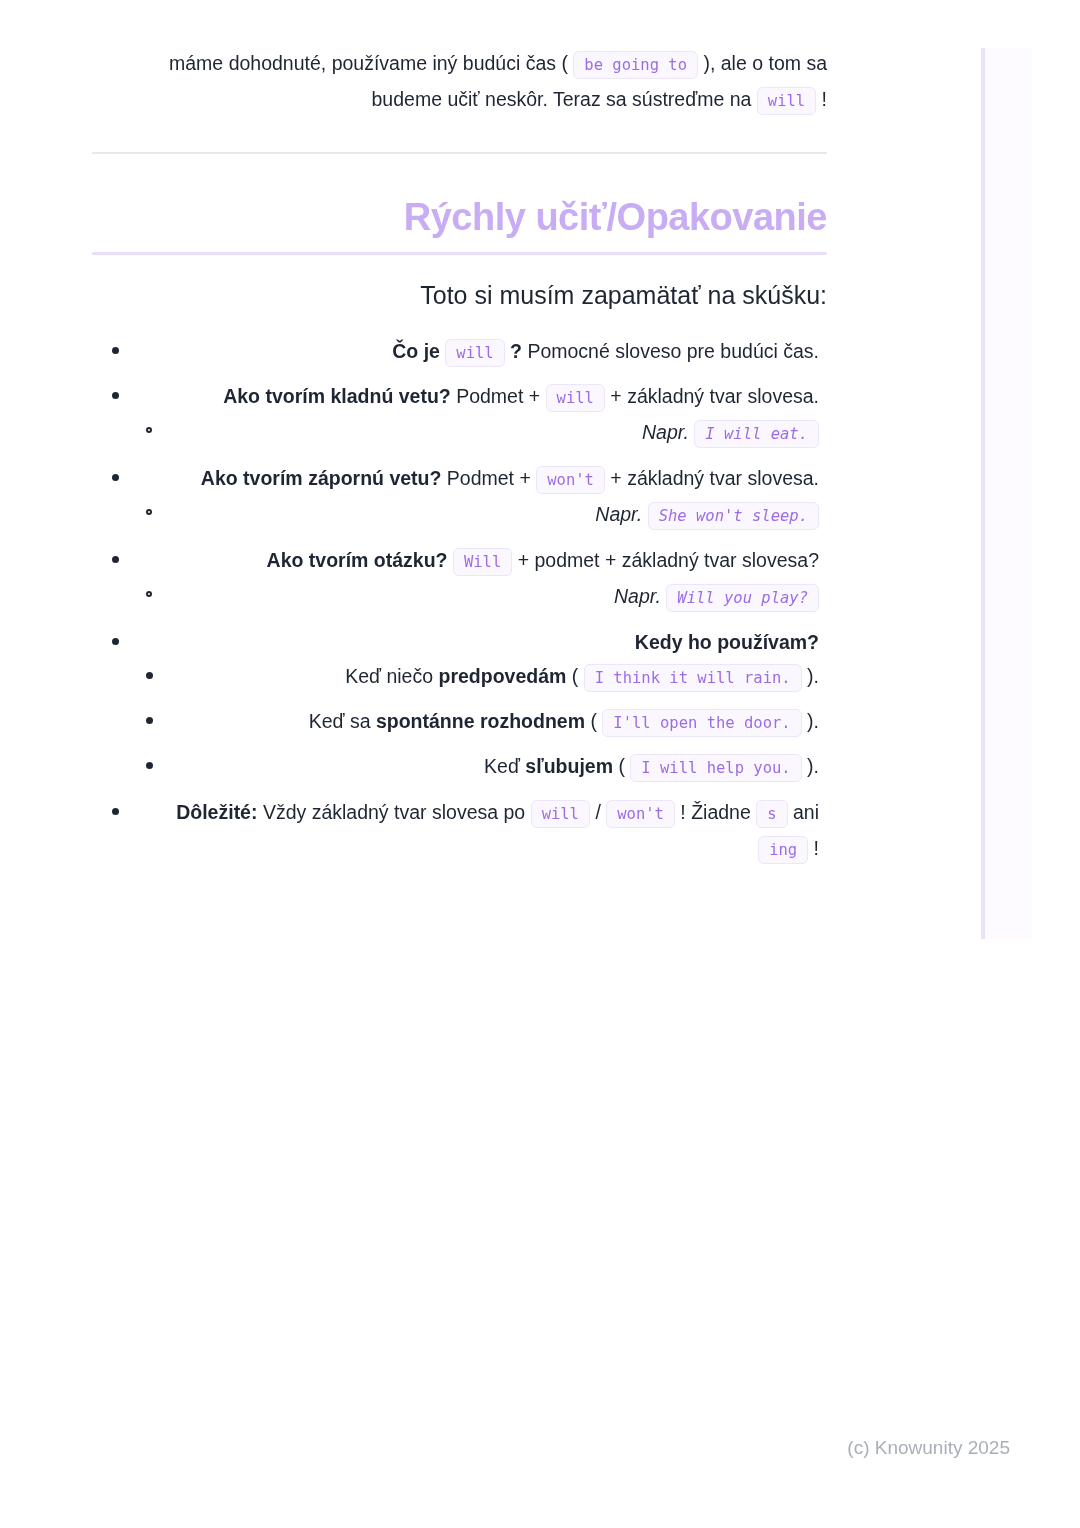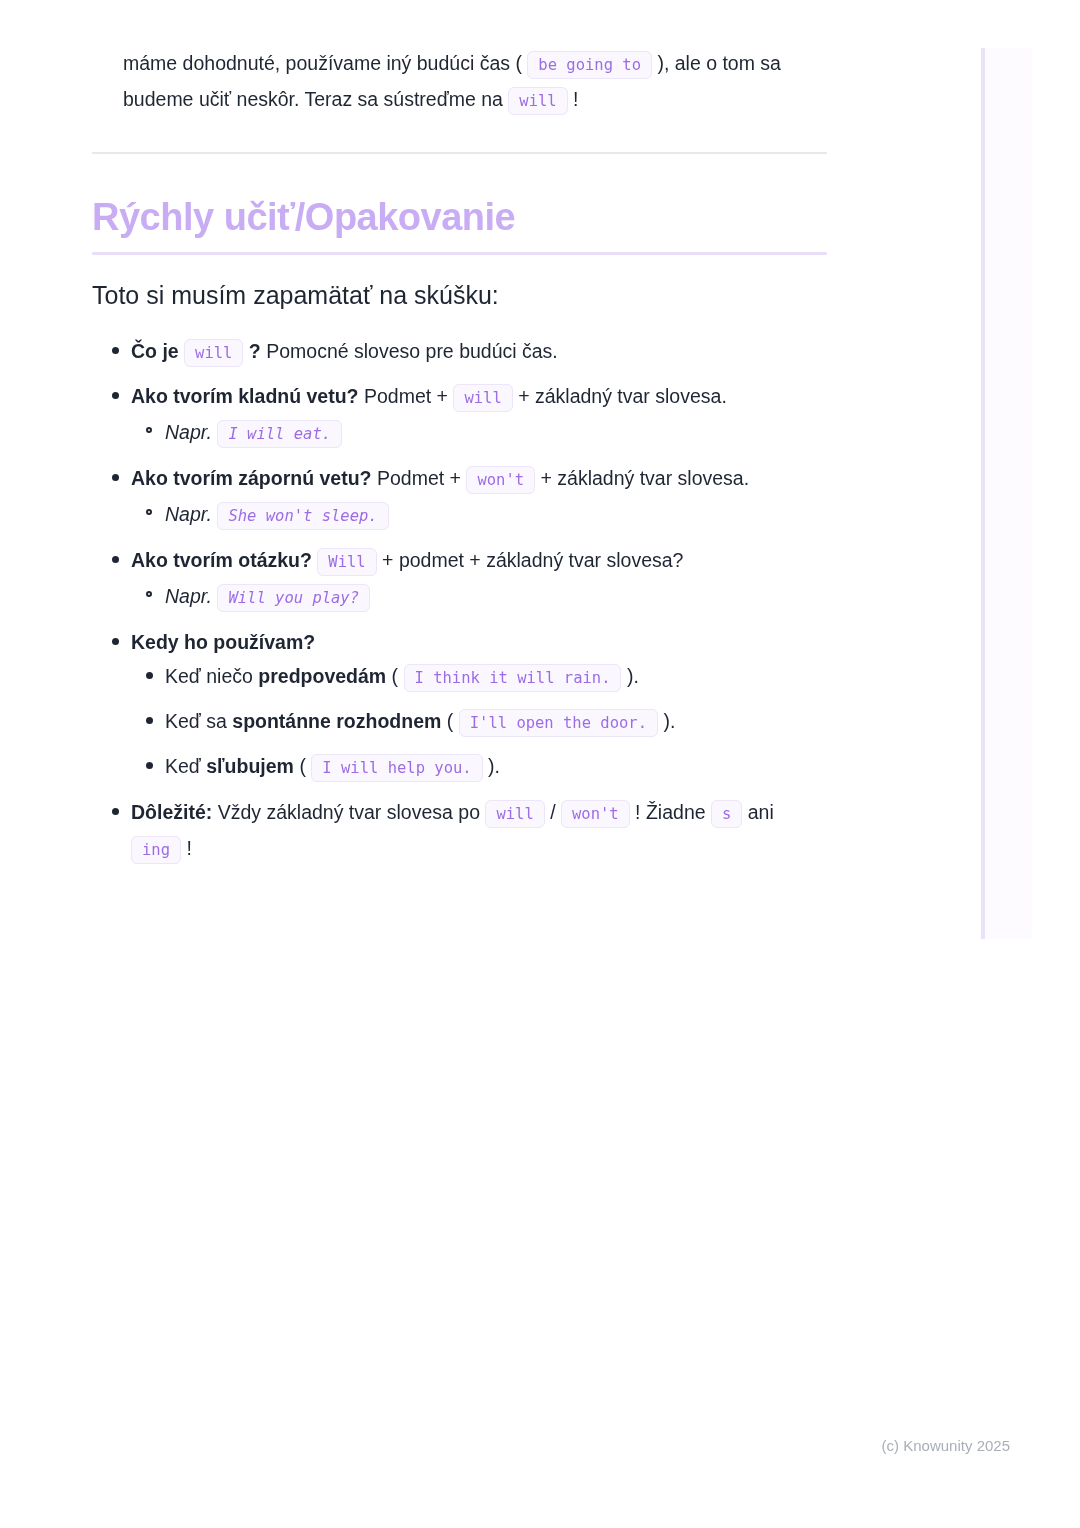--- a/index.html
+++ b/index.html
@@ -26,20 +26,21 @@
   }
   .edge-strip{
     position:absolute;top:48px;right:48px;
     width:51px;height:891px;
     background:var(--strip-bg);
     border-left:4px solid var(--strip-line);
   }
   .content{
     position:absolute;left:92px;top:0;
     width:735px;
+    text-align:right;
   }
   .intro{
     margin:46px 0 0;
     padding-left:31px;
     font-size:19.5px;
     line-height:34px;
   }
   .divider{
     border:none;
     border-top:2px solid var(--divider);
@@ -95,21 +96,21 @@
     background:var(--chip-bg);
     border:1px solid var(--chip-border);
     border-radius:6px;
     padding:4px 10px;
     white-space:nowrap;
   }
   .seg-code-italic{font-style:italic;}
   .footer{
     position:absolute;
     top:1437px;right:70px;
-    font-size:15px;
+    font-size:19px;
     color:var(--footer-text);
   }
 </style>
 </head>
 <body>
 
 <div class="page">
   <div class="edge-strip"></div>
   <main class="content">
     <p id="intro" class="intro"><span class="seg-text">máme dohodnuté, používame iný budúci čas (</span> <span class="seg-code">be going to</span> <span class="seg-text">), ale o tom sa budeme učiť neskôr. Teraz sa sústreďme na</span> <span class="seg-code">will</span> <span class="seg-text">!</span></p>

